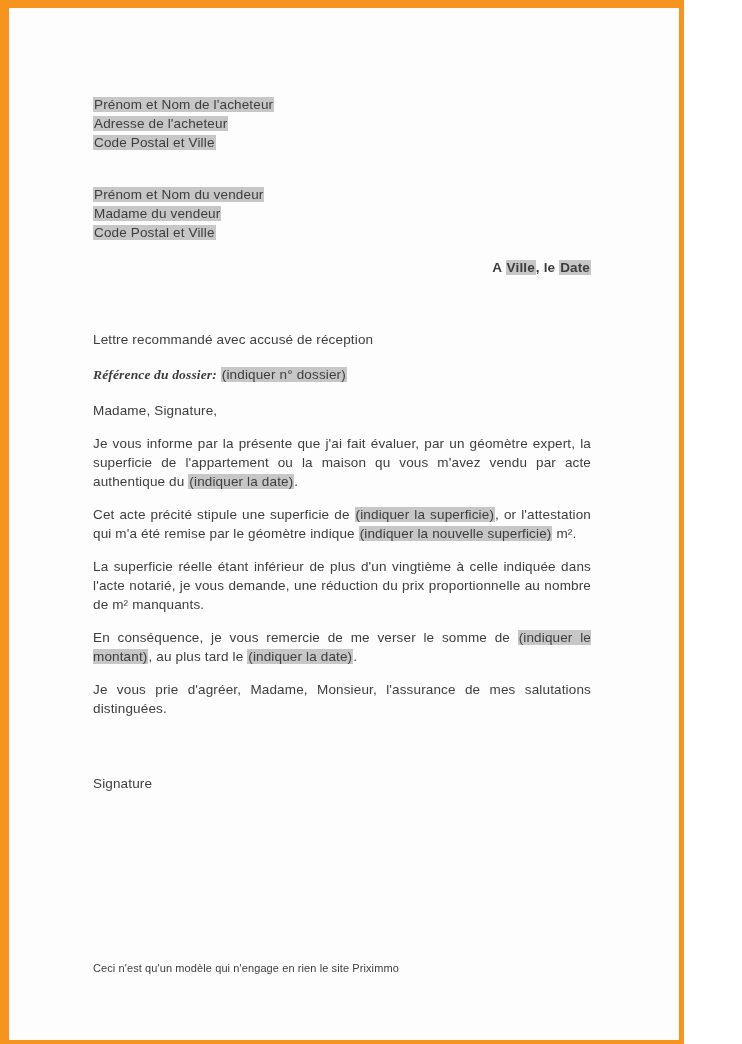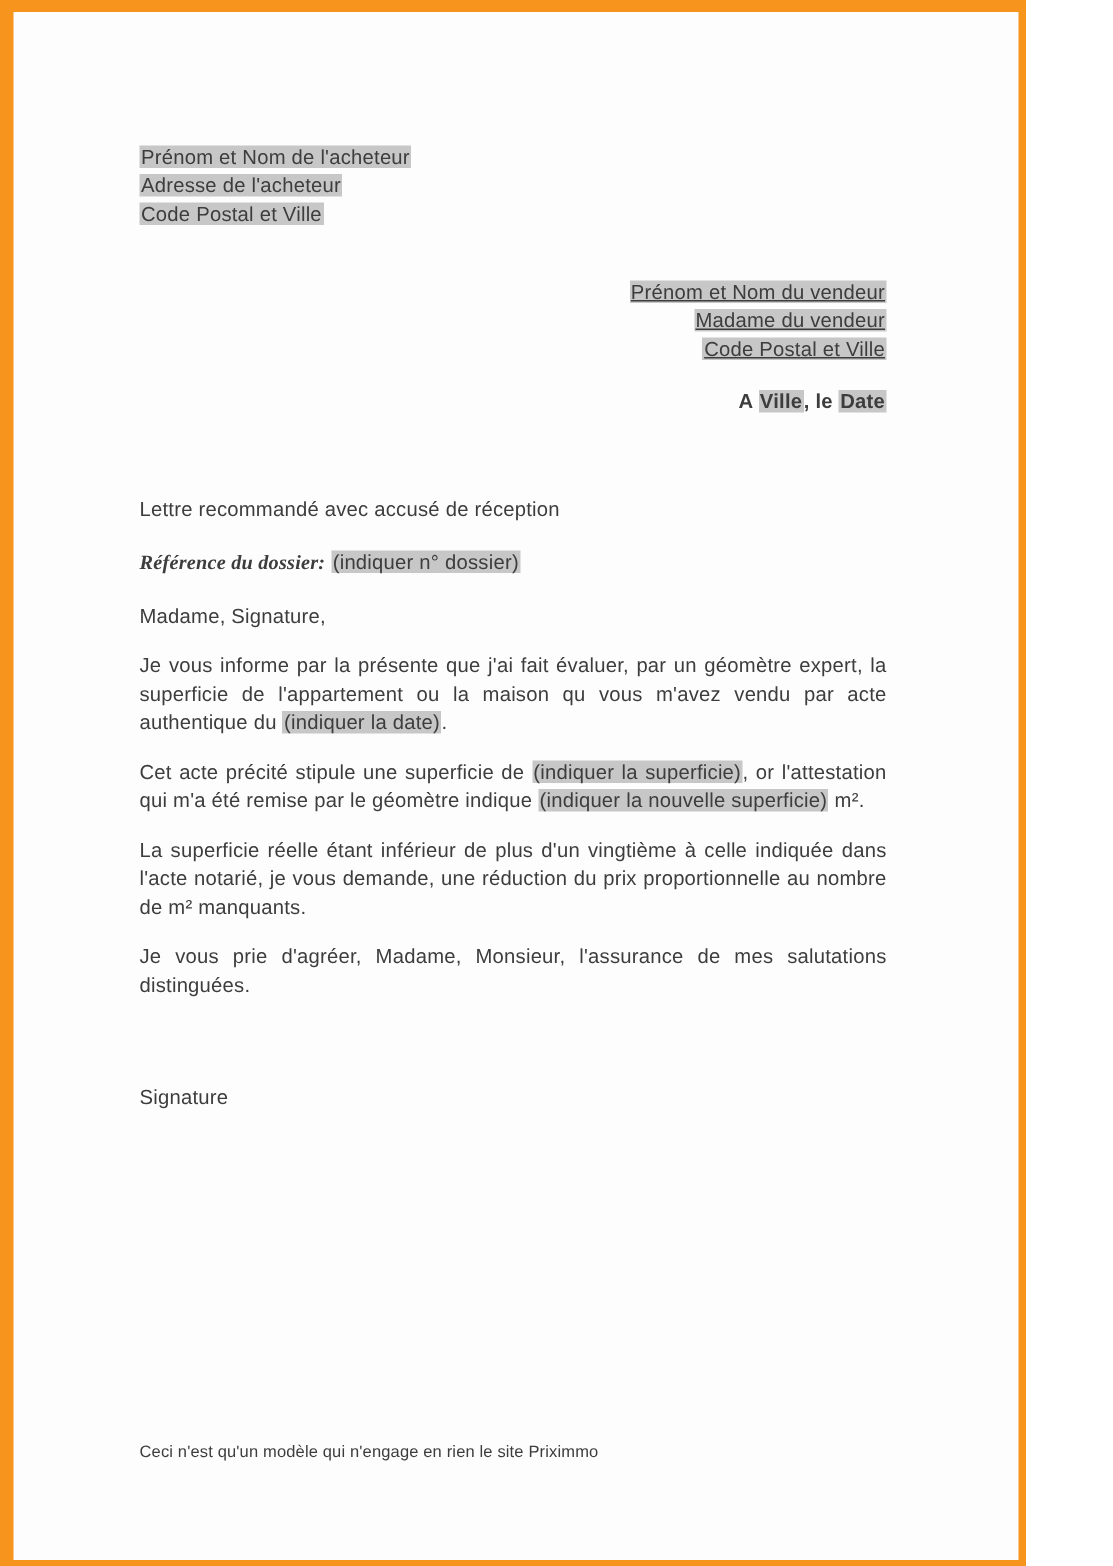--- a/index.html
+++ b/index.html
@@ -26,23 +26,22 @@
   .content {
     position: relative;
     padding: 87px 88px 0 84px;
   }
   .hl {
     background: #C7C7C7;
     padding: 0 1px;
   }
   .addr-sender { text-align: left; }
   .addr-recipient {
-    text-align: right;
+    text-align: left;
     margin-top: 33px;
-    text-decoration: underline;
   }
   .date-line {
     text-align: right;
     margin-top: 16px;
     font-weight: bold;
   }
   .subject {
     margin-top: 53px;
   }
   .reference {
@@ -98,20 +97,21 @@
     <div class="reference"><span class="ref-label">Référence du dossier:</span> <span class="hl">(indiquer n° dossier)</span></div>
 
     <div class="salutation">Madame, Signature,</div>
 
     <p class="para"><span>Je vous informe par la présente que j'ai fait évaluer, par un géomètre expert, la superficie de  l'appartement ou la maison qu vous m'avez vendu par acte authentique du </span><span class="hl">(indiquer la date)</span><span>.</span></p>
 
     <p class="para"><span>Cet acte précité stipule une superficie de </span><span class="hl">(indiquer la superficie)</span><span>, or l'attestation qui m'a été remise par le géomètre indique </span><span class="hl">(indiquer la nouvelle superficie)</span><span> m².</span></p>
 
     <p class="para"><span>La superficie réelle étant inférieur de plus d'un vingtième à celle indiquée dans l'acte notarié, je vous demande, une réduction du prix proportionnelle au nombre de m² manquants.</span></p>
 
+    <p class="para"><span>En conséquence, je vous remercie de me verser le somme de </span><span class="hl">(indiquer le montant)</span><span>, au plus tard le </span><span class="hl">(indiquer la date)</span><span>.</span></p>
 
     <p class="para"><span>Je vous prie d'agréer, Madame, Monsieur, l'assurance de mes salutations distinguées.</span></p>
 
     <div class="signature">Signature</div>
 
   </div>
 
   <div class="footer-note">Ceci n'est qu'un modèle qui n'engage en rien le site Priximmo</div>
 </div>
 

